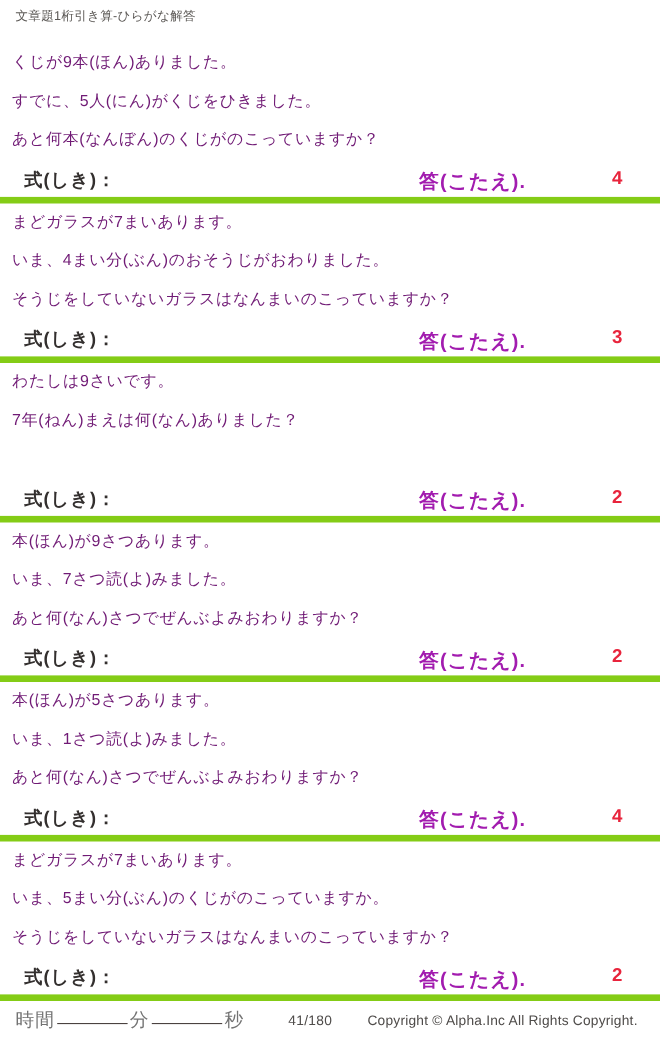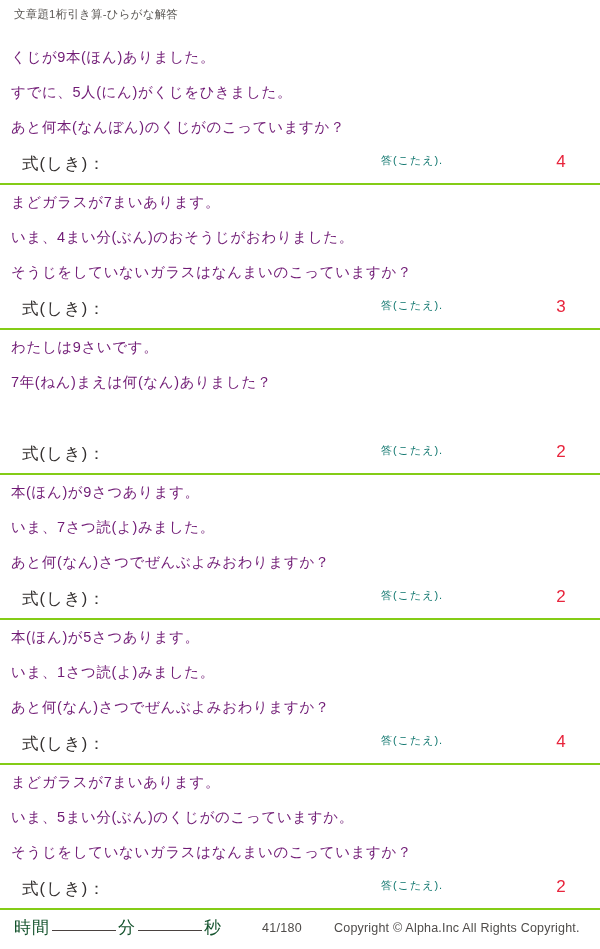--- a/index.html
+++ b/index.html
@@ -62,38 +62,39 @@
   }
   .q-line.blank {
     color: transparent;
   }
   .answer-row {
     position: absolute;
     left: 0;
     top: 107px;
     width: 600px;
     height: 38px;
-    border-bottom: 2px solid #84cc16;
+    border-bottom: 6px solid #84cc16;
     box-sizing: border-box;
+    font-weight: bold;
   }
   .shiki-label {
     position: absolute;
     left: 22px;
     top: 6px;
     font-size: 16.5px;
     color: #332f2e;
     letter-spacing: 1px;
     white-space: nowrap;
   }
   .kotae-label {
     position: absolute;
     left: 381px;
     top: 6px;
-    font-size: 11px;
-    color: #0f766e;
+    font-size: 18px;
+    color: #a21caf;
     letter-spacing: 1px;
     white-space: nowrap;
   }
   .answer-value {
     position: absolute;
     left: 546px;
     top: 5px;
     width: 30px;
     text-align: center;
     font-size: 17px;
@@ -105,21 +106,21 @@
     left: 0;
     top: 912px;
     width: 600px;
     height: 37px;
   }
   .time-row {
     position: absolute;
     left: 14px;
     top: 4px;
     font-size: 17px;
-    color: #14532d;
+    color: #737373;
     white-space: nowrap;
     letter-spacing: 1px;
   }
   .time-blank {
     display: inline-block;
     width: 64px;
     border-bottom: 1.5px solid #4a4240;
     margin: 0 2px;
     vertical-align: 2px;
   }

